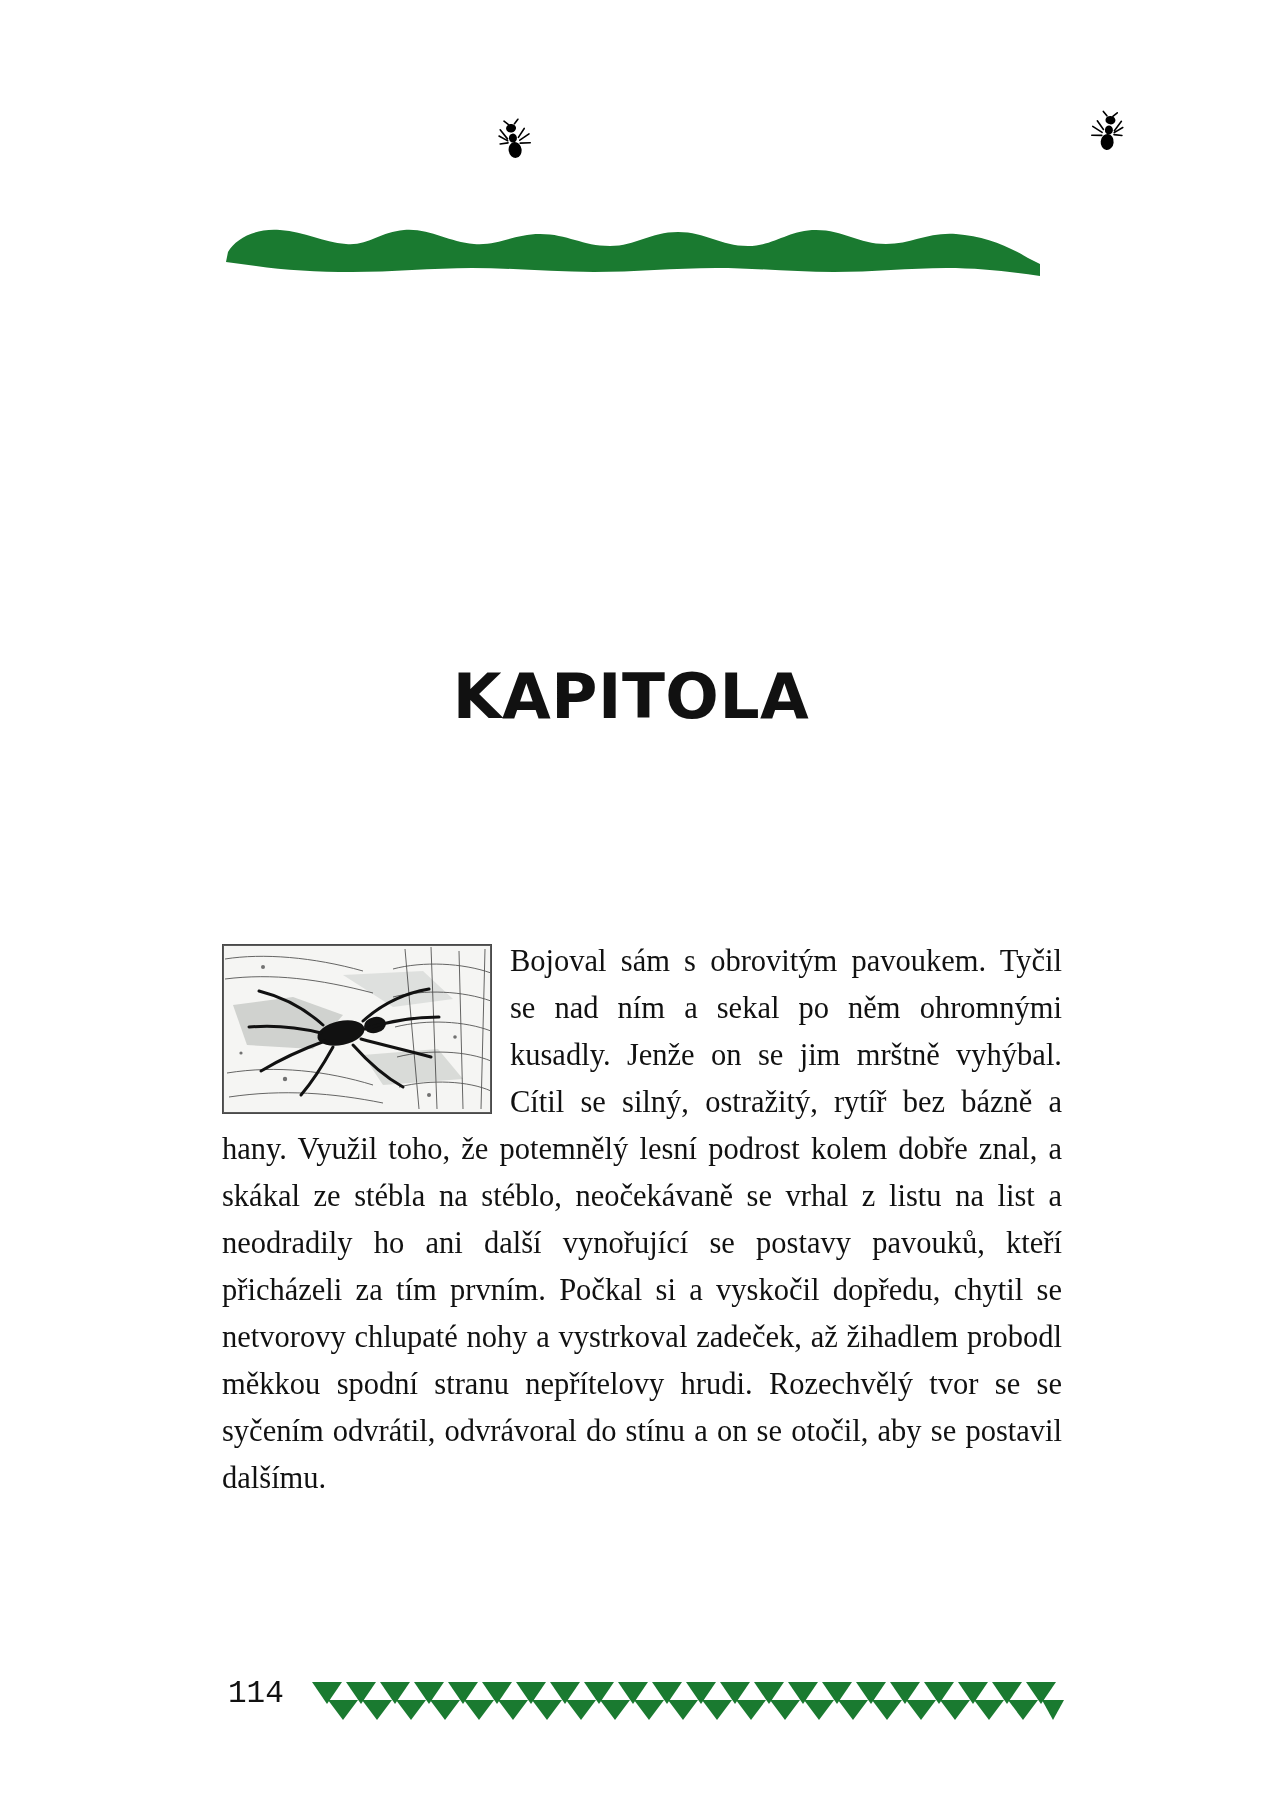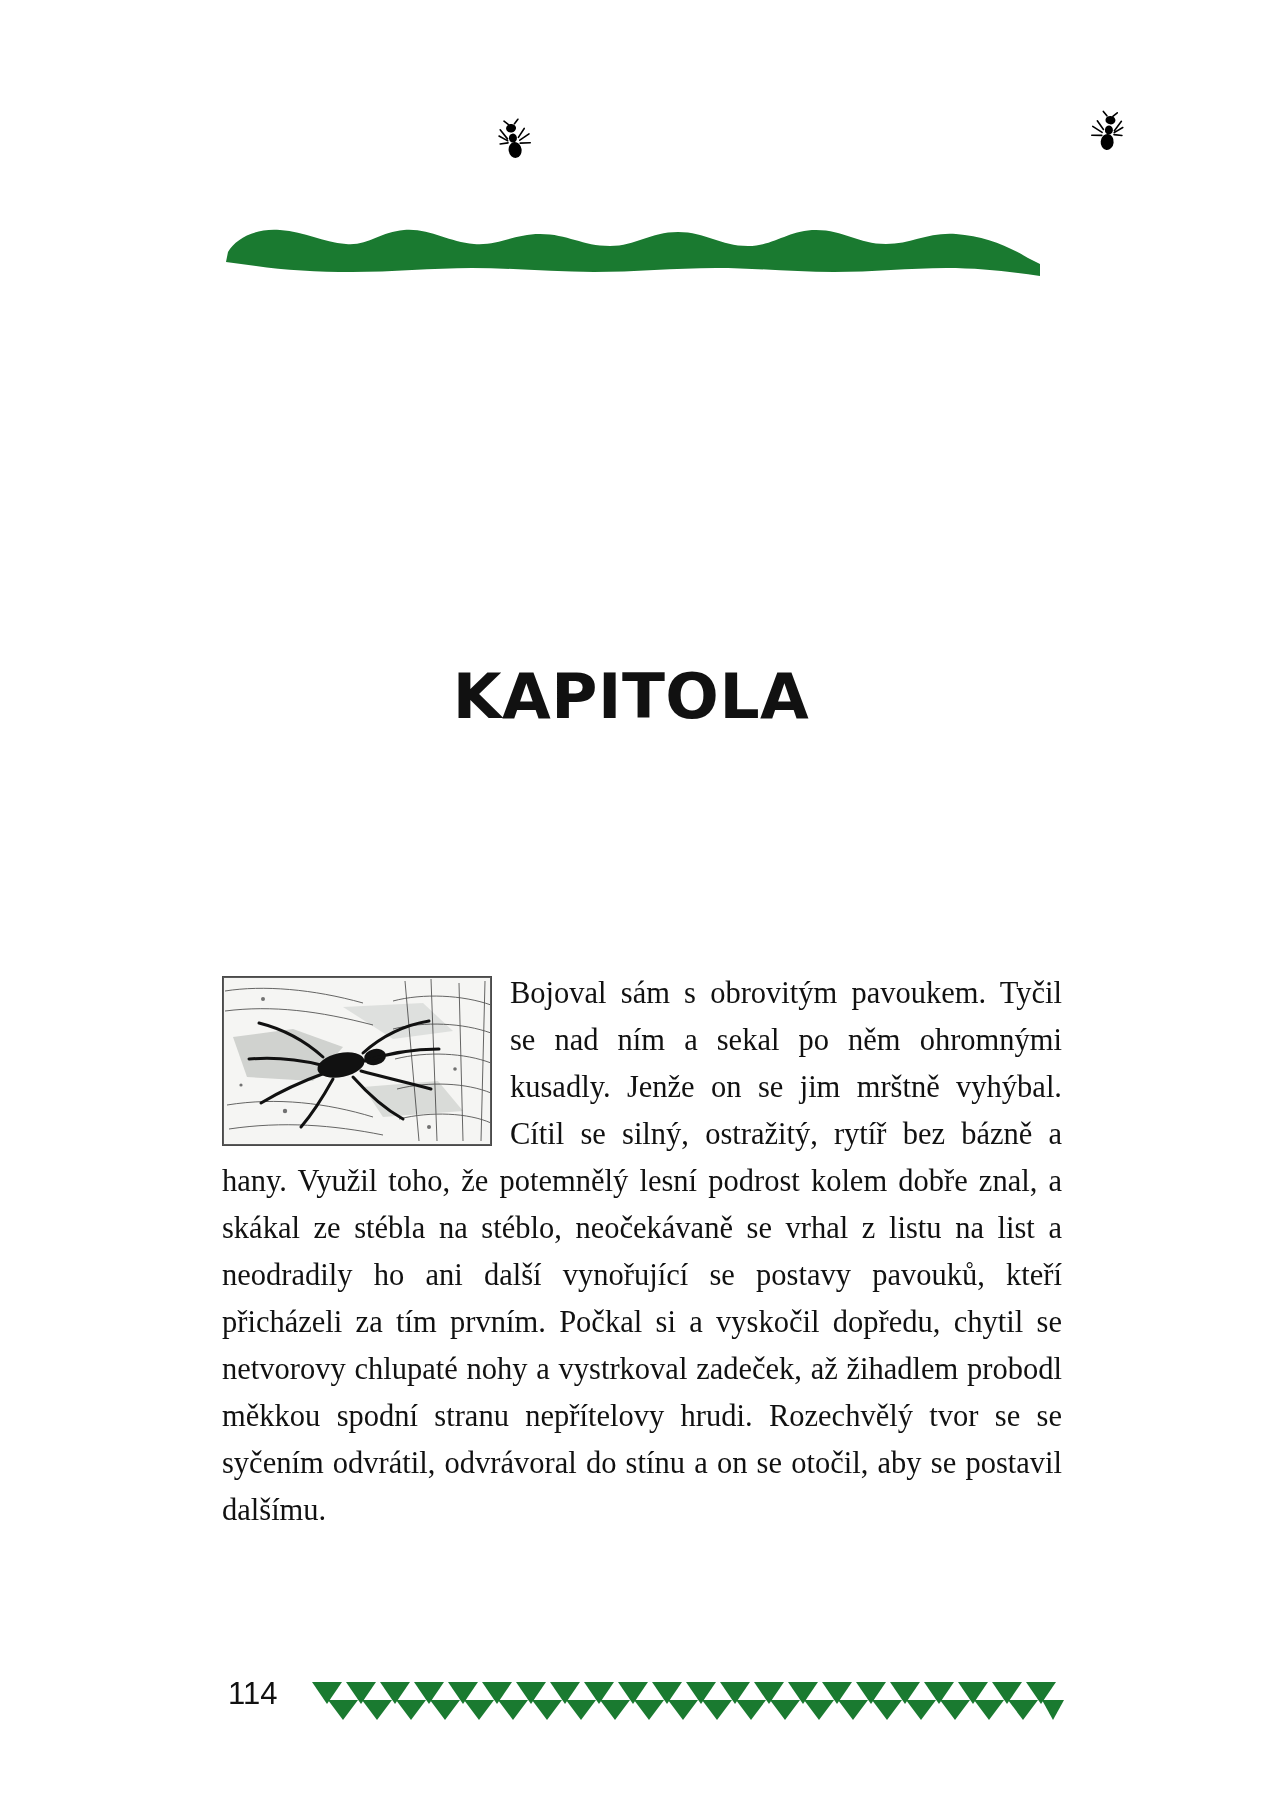--- a/index.html
+++ b/index.html
@@ -63,21 +63,20 @@
     position: absolute;
     left: 222px;
     top: 938px;
     width: 840px;
     font-size: 30.5px;
     line-height: 47px;
     text-align: justify;
     text-justify: inter-word;
     hyphens: manual;
     color: #111111;
-    margin-top: 32px;
   }
   .body-col p {
     margin: 0;
   }
 
   
   .illus {
     float: left;
     width: 268px;
     height: 168px;
@@ -89,21 +88,21 @@
   }
   .illus svg { display: block; }
 
   
   .page-number {
     position: absolute;
     left: 228px;
     top: 1676px;
     font-size: 31px;
     color: #111111;
-    font-family: Liberation Sans, sans-serif;
+    font-family: Liberation Mono, monospace;
   }
   .footer-band {
     position: absolute;
     left: 312px;
     top: 1678px;
     width: 752px;
     height: 44px;
   }
 </style>
 </head>

